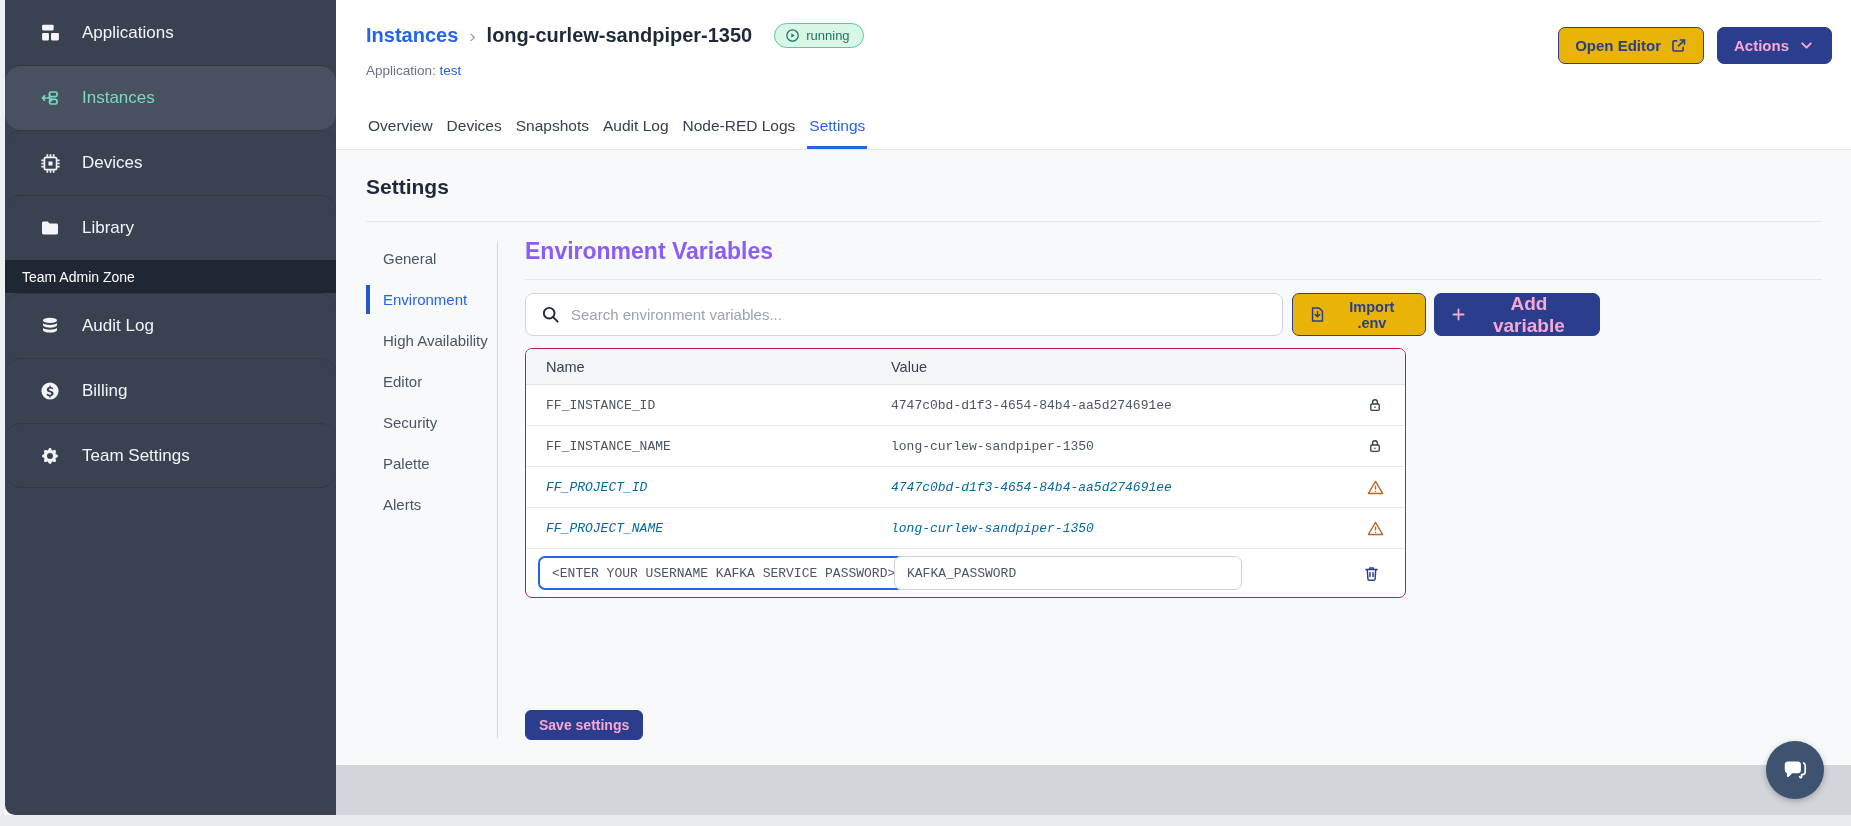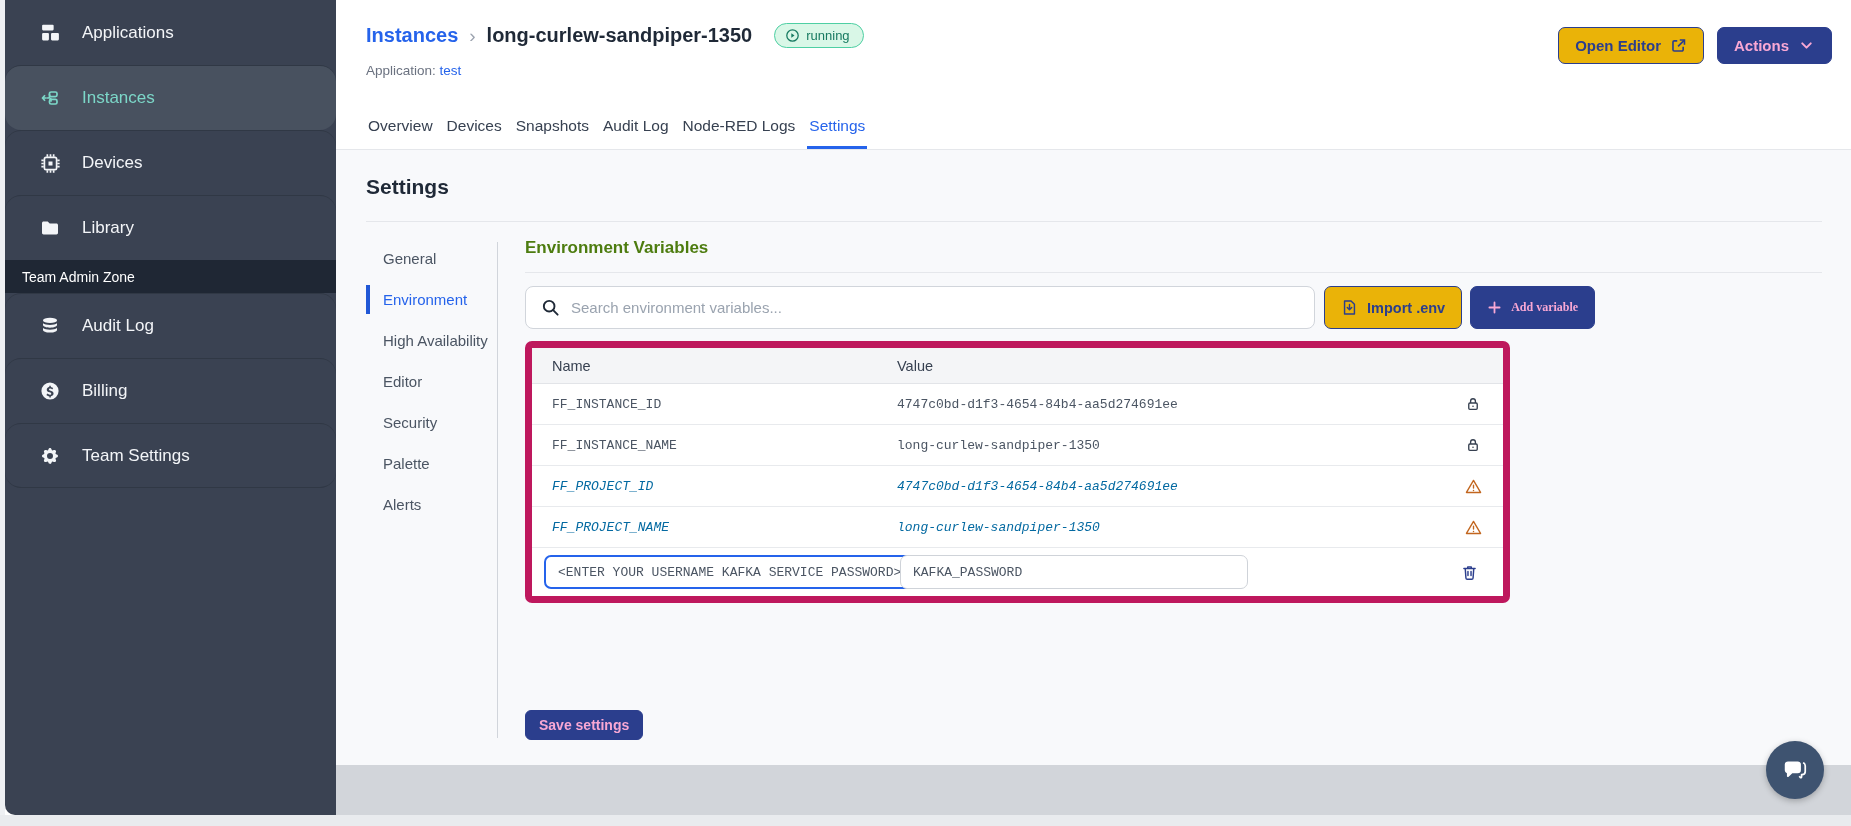--- a/index.html
+++ b/index.html
@@ -44,31 +44,31 @@
   .settings-title { position: absolute; left: 30px; top: 25px; font-size: 21px; font-weight: 700; color: #1f2937; }
   .hr1 { position: absolute; left: 30px; right: 29px; top: 71px; border-top: 1px solid #e5e7eb; }
 
   .settings-nav { position: absolute; left: 30px; top: 94px; width: 132px; list-style: none; }
   .settings-nav li { font-size: 15px; color: #4b5563; line-height: 21px; padding: 4px 0 4px 13px; margin-bottom: 12px; border-left: 4px solid transparent; cursor: pointer; }
   .settings-nav li.active { color: #2563eb; border-left: 4px solid #2158d6; }
 
   .vdivider { position: absolute; left: 161px; top: 92px; height: 496px; width: 1px; background: #d1d5db; }
 
   .panel { position: absolute; left: 189px; top: 88px; right: 29px; }
-  .panel-title { font-size: 17px; font-weight: 700; color: #4d7c0f; margin-bottom: 14px; }
+  .panel-title { font-size: 23px; font-weight: 700; color: #8b5cf6; margin-bottom: 14px; }
   .hr2 { border-top: 1px solid #e5e7eb; margin-bottom: 13px; }
 
   .controls { display: flex; width: 1075px; height: 43px; margin-bottom: 12px; }
   .search-box { width: 790px; display: flex; align-items: center; gap: 11px; background: #fff; border: 1px solid #d1d5db; border-radius: 8px; padding: 0 15px; margin-right: 9px; color: #1f2937; }
   .search-box input { border: none; outline: none; flex: 1; font-size: 15px; color: #374151; background: transparent; font-family: "Liberation Sans", sans-serif; }
   .search-box input::placeholder { color: #9aa3af; }
   .btn-import { height: 43px; margin-right: 8px; font-size: 14.5px; }
-  .btn-add { height: 43px; font-size: 12px; font-family: Liberation Serif, serif; }
-
-  .env-table { width: 985px; background: #fff; border: 7px solid #be185d; border-radius: 7px; overflow: hidden; }
+  .btn-add { height: 43px; font-size: 19px; }
+
+  .env-table { width: 881px; background: #fff; border: 1px solid #be185d; border-radius: 7px; overflow: hidden; }
   .thead { display: grid; grid-template-columns: 345px 1fr 60px; align-items: center; height: 36px; padding-left: 20px; background: #f4f5f7; border-bottom: 1px solid #e2e4e8; font-size: 14.5px; color: #374151; }
   .env-row { display: grid; grid-template-columns: 345px 1fr 60px; align-items: center; height: 41px; padding-left: 20px; border-bottom: 1px solid #e8eaed; font-family: "Liberation Mono", "DejaVu Sans Mono", monospace; font-size: 13px; color: #4b5563; }
   .env-row:last-child { border-bottom: none; }
   .env-row.deprecated { color: #0369a1; font-style: italic; }
   .env-row.editable { height: 48px; padding-left: 12px; grid-template-columns: 356px 1fr 68px; }
   .env-input { height: 34px; border: 1px solid #cfd3d9; border-radius: 7px; padding: 0 12px; font-family: "Liberation Mono", "DejaVu Sans Mono", monospace; font-size: 13px; color: #4b5563; background: #fff; outline: none; }
   .env-input.name-input { width: 348px; }
   .env-input.value-input { width: 637px; }
   .env-input.focused { border: 2px solid #2563eb; }
   .cell-icon { justify-self: center; display: inline-flex; cursor: default; }

